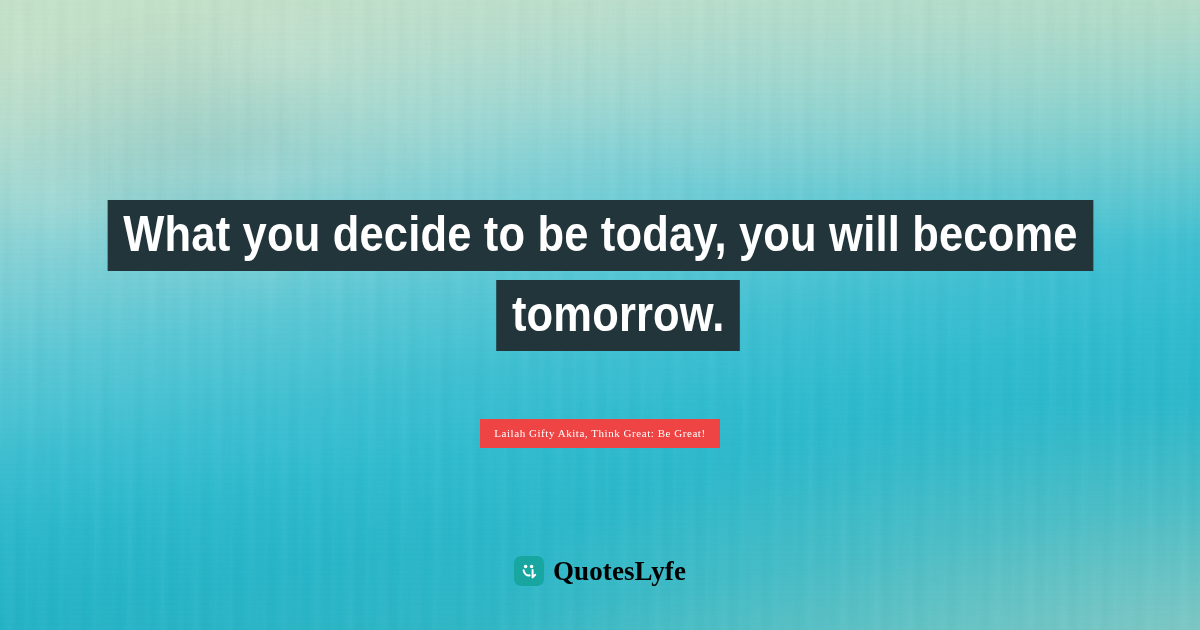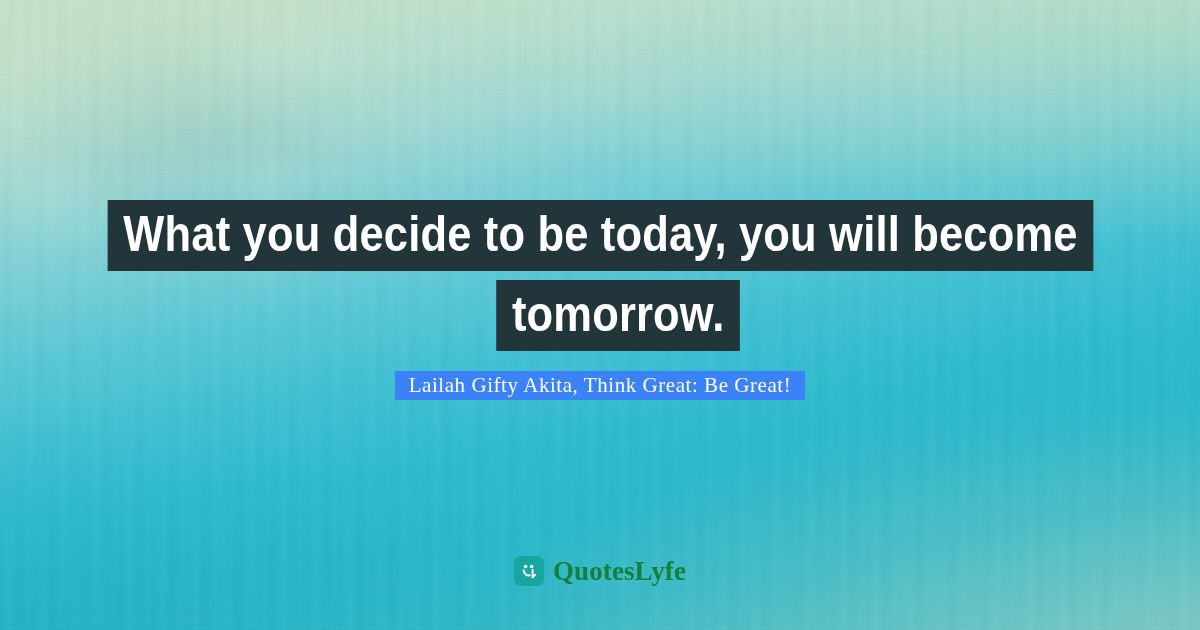--- a/index.html
+++ b/index.html
@@ -124,28 +124,29 @@
   
   .author-wrap {
     position: absolute;
     left: 0;
     right: 0;
     top: 371px;
     text-align: center;
   }
   .author-band {
     display: inline-block;
-    background: #3b82f6;
+    background: #ef4444;
     color: #ffffff;
     font-family: "Liberation Serif", serif;
-    font-size: 21px;
+    font-size: 11px;
     line-height: 28px;
     letter-spacing: 0.55px;
     padding: 0 14px 1px 14px;
     white-space: nowrap;
+    margin-top: 48px;
   }
 
   
   .logo-wrap {
     position: absolute;
     left: 0;
     right: 0;
     top: 556px;
     display: flex;
     align-items: center;
@@ -160,21 +161,21 @@
     display: flex;
     align-items: center;
     justify-content: center;
     flex: none;
   }
   .logo-text {
     font-family: "Liberation Serif", serif;
     font-weight: 700;
     font-size: 27px;
     line-height: 30px;
-    color: #15803d;
+    color: #000000;
     letter-spacing: 0.1px;
     white-space: nowrap;
   }
 </style>
 </head>
 <body>
 
 <div class="canvas">
 
   <div class="bg-base"></div>

